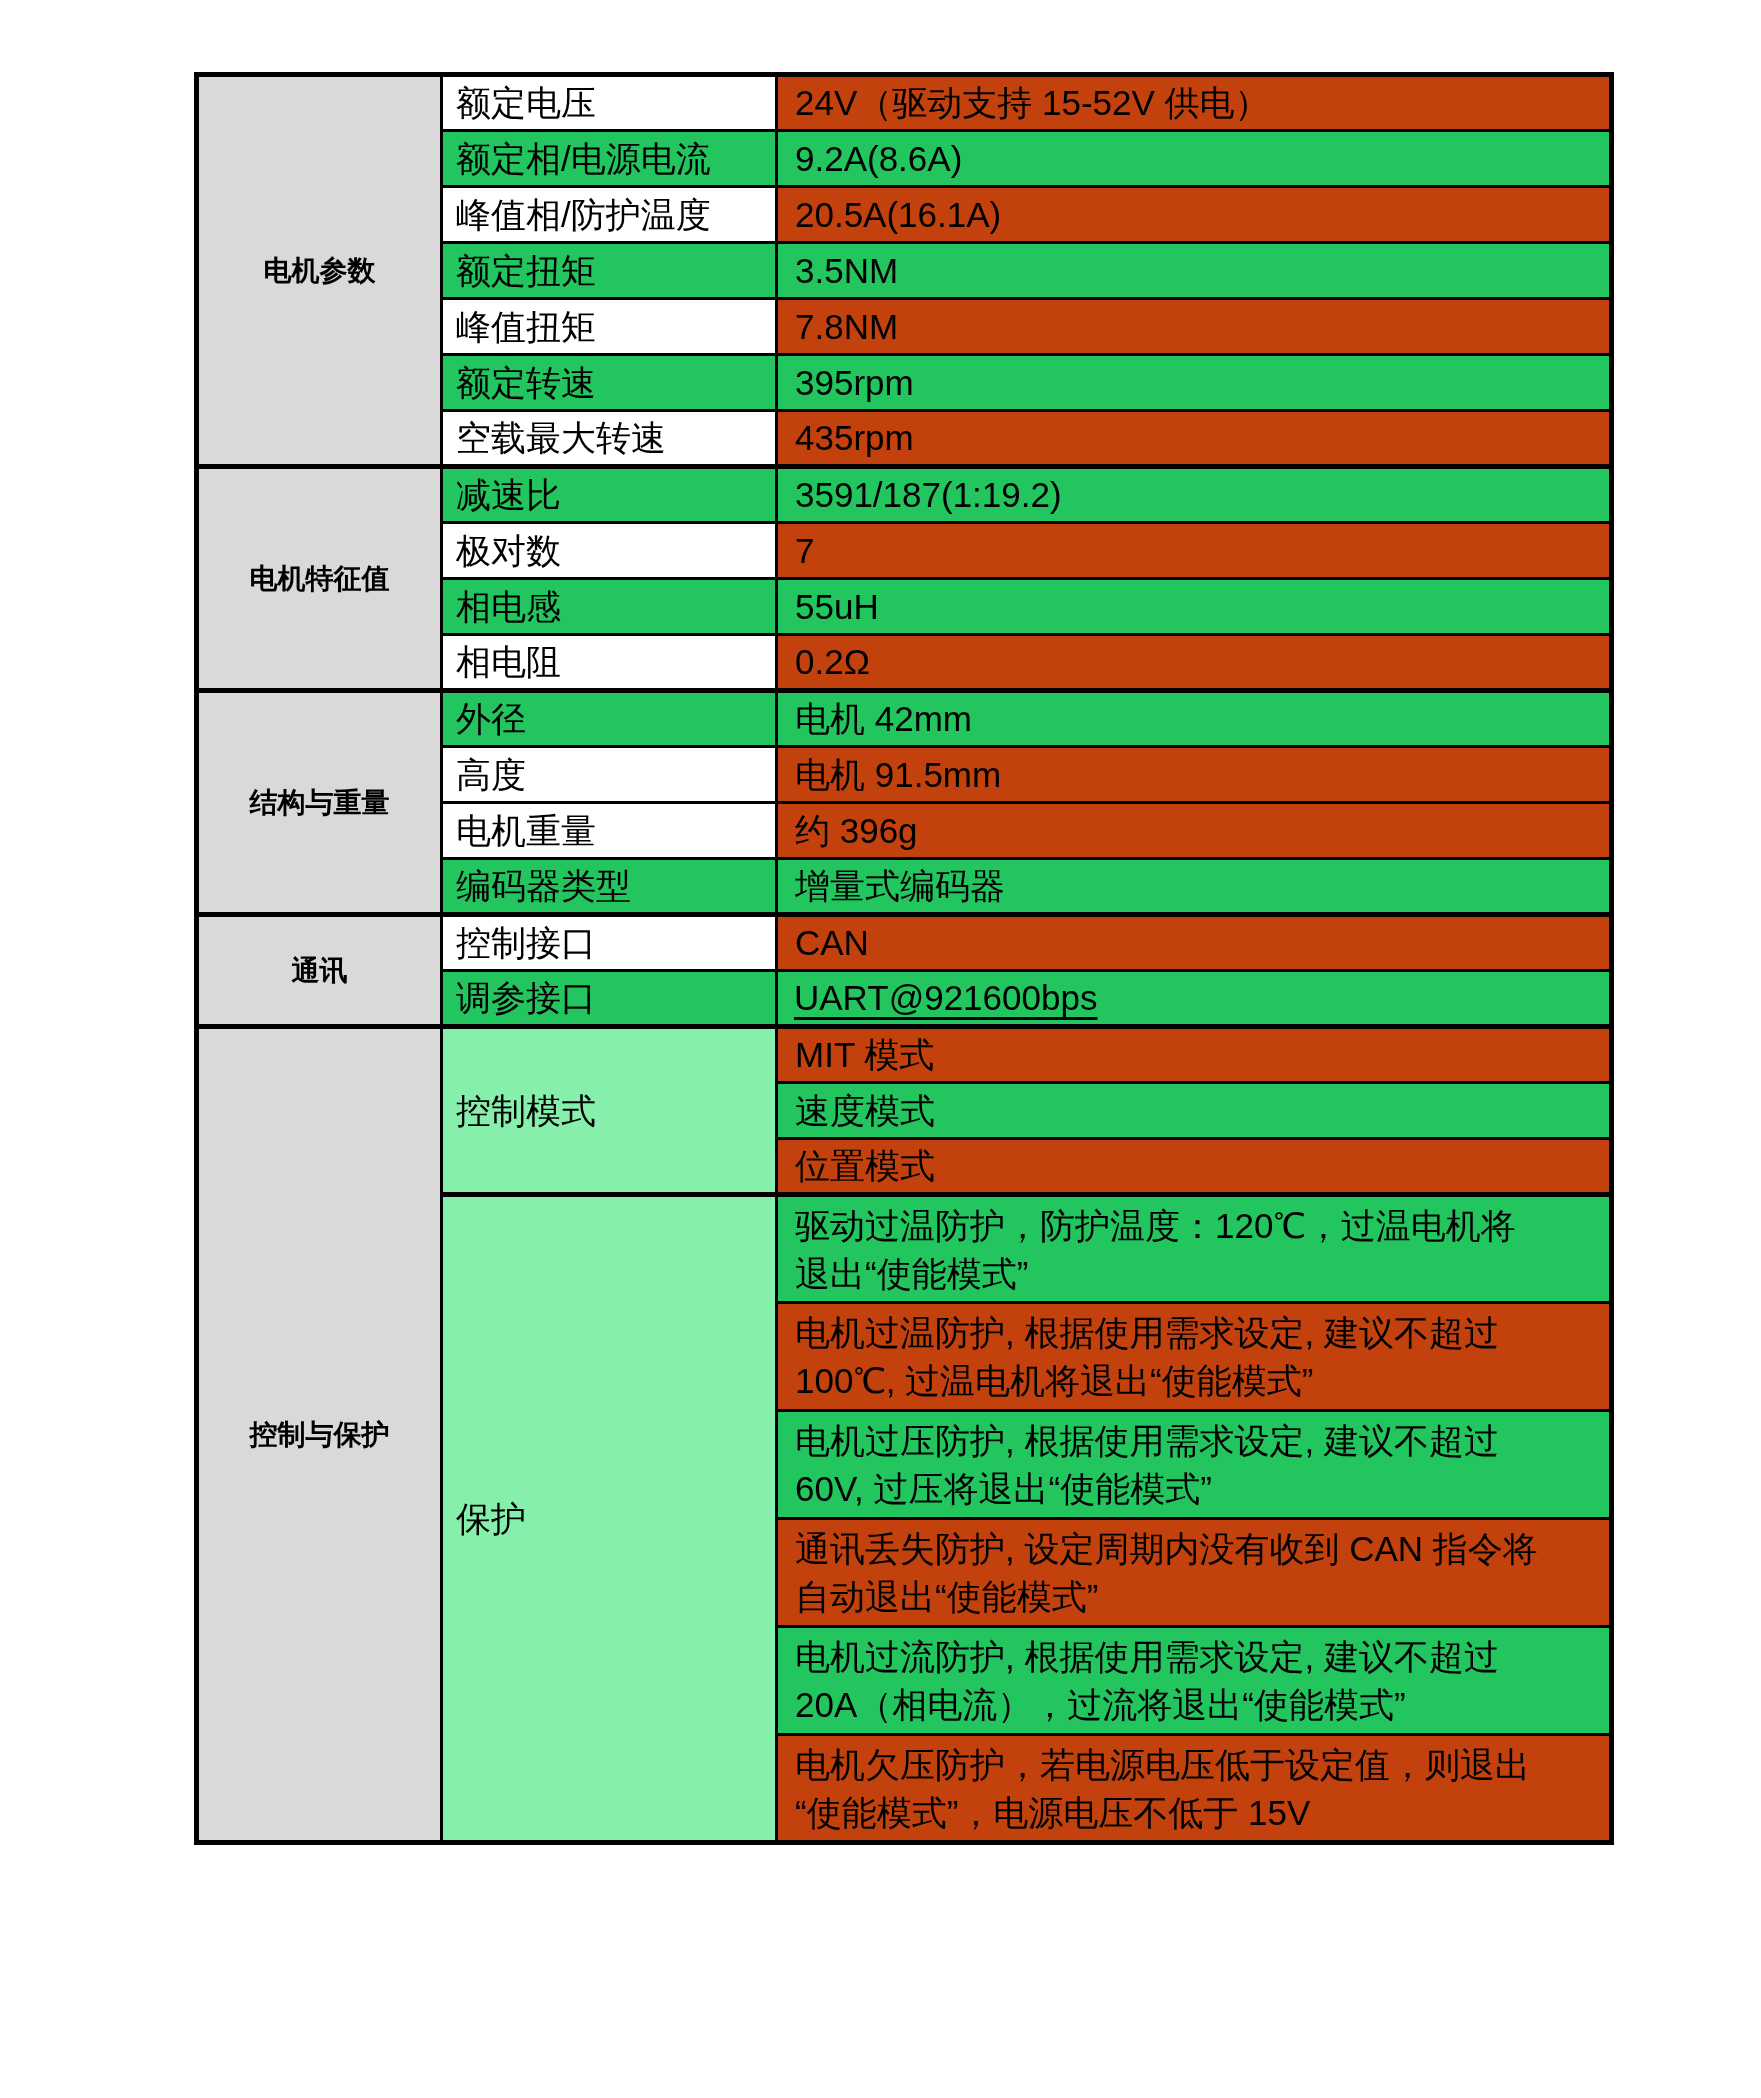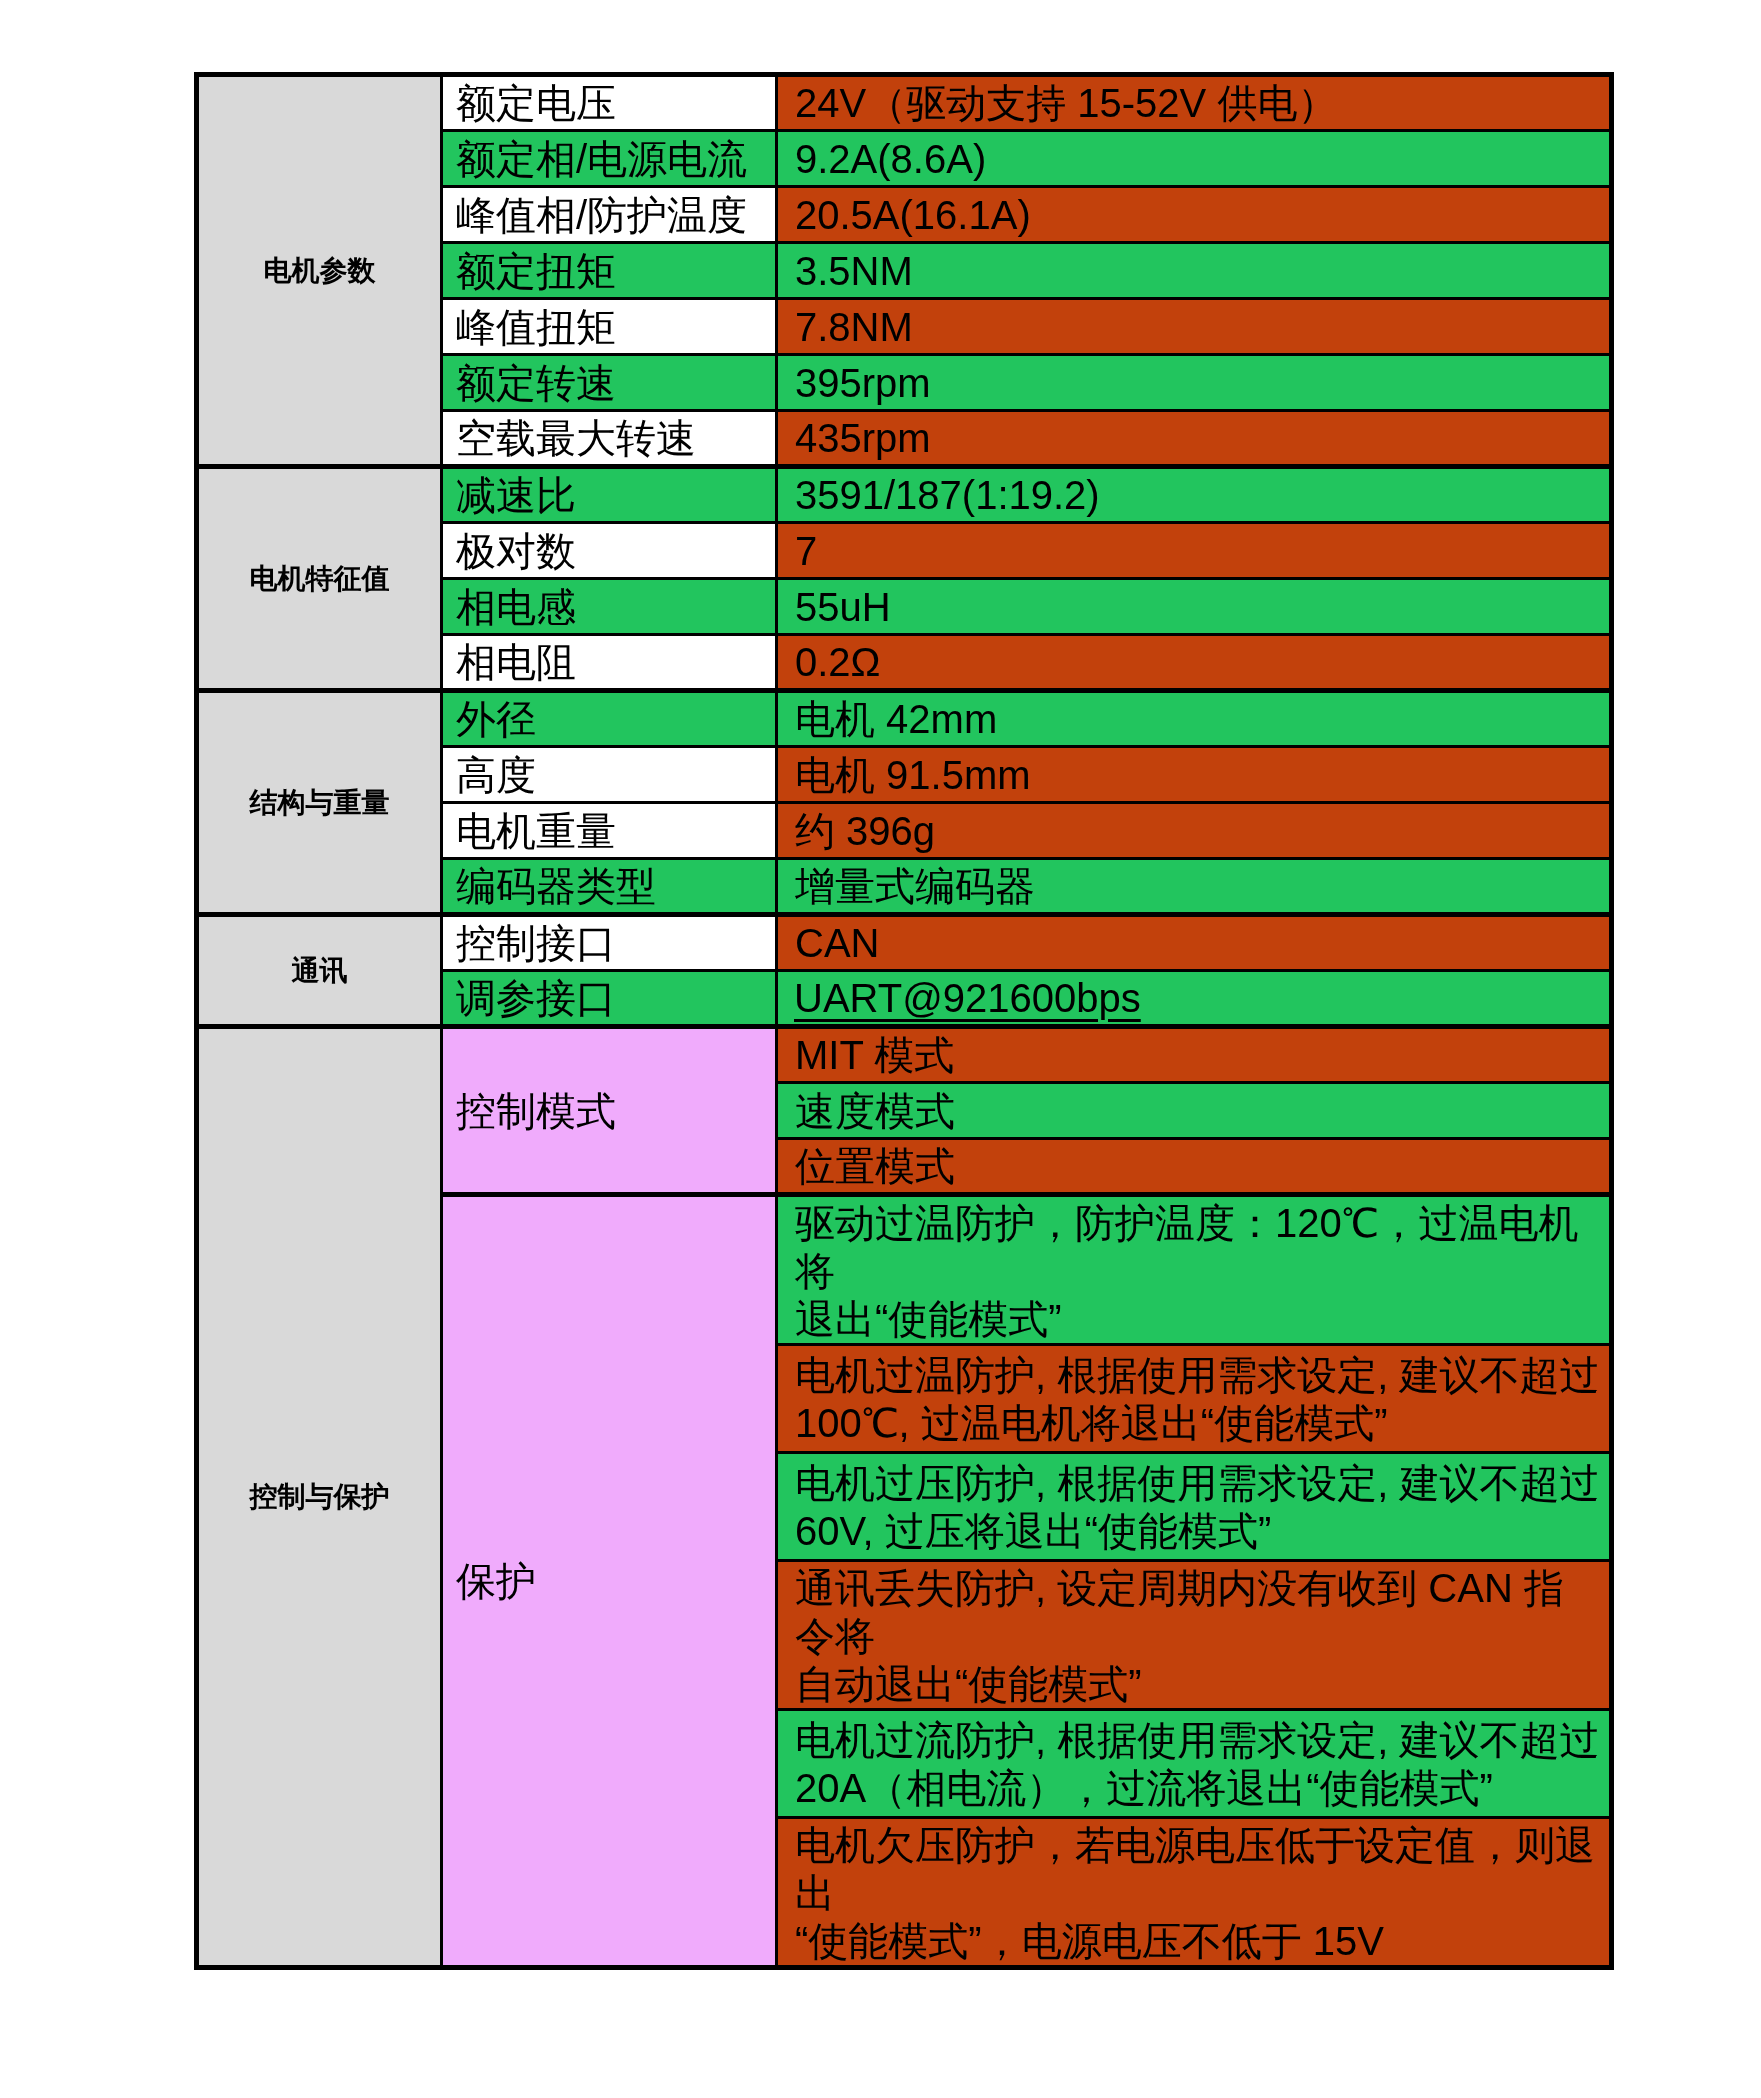--- a/index.html
+++ b/index.html
@@ -9,33 +9,33 @@
     -webkit-font-smoothing:antialiased;
   }
   .page{position:absolute;inset:0;background:#ffffff;}
   table.spec{
     position:absolute;left:194px;top:72px;width:1415px;
     border-collapse:collapse;table-layout:fixed;
     border:5.6px solid #000;
   }
   td{
     border:3.7px solid #000;
-    font-size:40px;line-height:1.25;
+    font-size:35px;line-height:1.25;
     padding:0;box-sizing:border-box;
     vertical-align:middle;
     overflow:hidden;
   }
   tr.s{height:56px;}
   tr.d{height:108px;}
   tr.sec td{border-top:5.6px solid #000;}
   td.cat{
     background:#d9d9d9;text-align:center;font-weight:bold;font-size:28px;
   }
   td.name{padding-left:13px;background:#fff;}
-  td.sub{padding-left:13px;background:#f0abfc;}
+  td.sub{padding-left:13px;background:#86efac;}
   td.val{padding-left:17px;background:#c2410c;}
   td.gray{background:#22c55e;margin-top:45px;}
   td.multi{
     white-space:pre-line;line-height:48px;padding-top:1.9px;padding-right:7.5px;
   }
   td.uline{text-decoration:underline;text-underline-offset:6.5px;text-decoration-thickness:2.8px;padding-left:16px;}
 </style>
 </head>
 <body>
 

